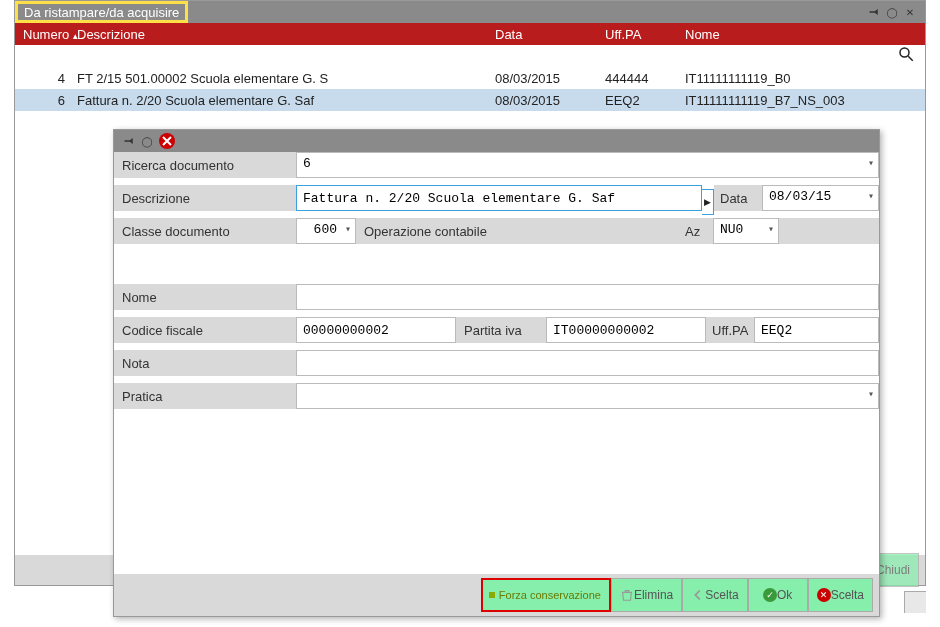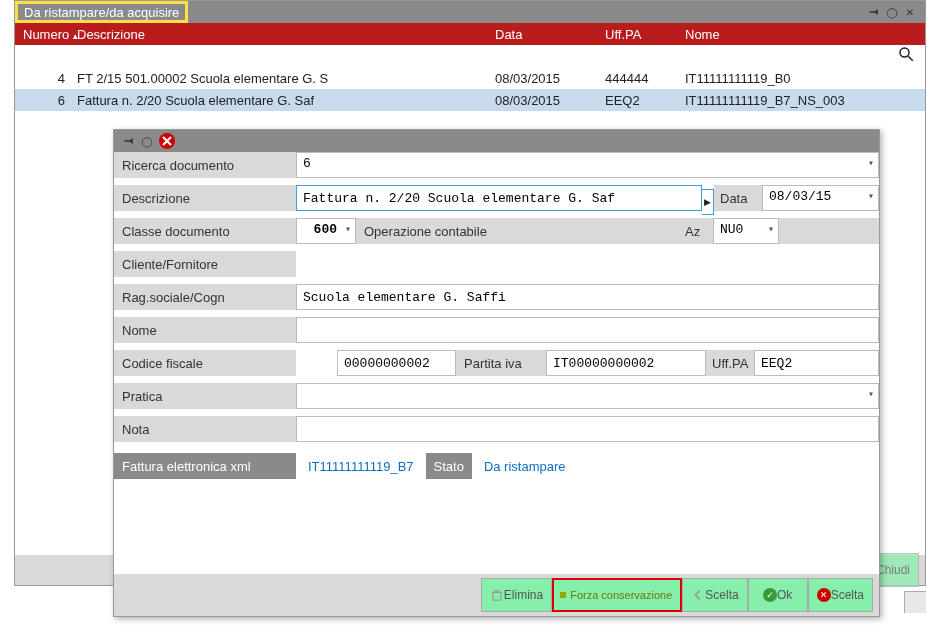--- a/index.html
+++ b/index.html
@@ -32,21 +32,21 @@
   .dialog .titlebar .title { border: none; margin: 0; padding: 0; }
   .dialog-body { padding: 0; }
 
   .form-row { display: flex; height: 33px; }
   .form-label { width: 182px; background: #d9d9d9; color: #333; padding: 4px 8px; font-size: 13px; height: 26px; display: flex; align-items: center; }
   .form-label.small { width: 48px; justify-content: flex-start; padding: 4px 6px; }
   .form-field { flex: 1; display: flex; align-items: stretch; }
   .input { border: 1px solid #bbb; padding: 3px 6px; font-family: "Courier New", monospace; font-size: 13px; background: #fff; width: 100%; height: 26px; }
   .combo { border: 1px solid #bbb; padding: 3px 18px 3px 6px; font-family: "Courier New", monospace; font-size: 13px; background: #fff; height: 26px; position: relative; width: 100%; }
   .combo::after { content: "▾"; position: absolute; right: 4px; top: 4px; font-size: 10px; color: #555; }
-  .combo.right { text-align: right; font-weight: bold; }
+  .combo.right { text-align: right; }
   .hl { border: 1px solid #3aa0e0; }
   .tri { color: #222; font-size: 9px; padding: 0 2px; }
 
   .footer-main { position: absolute; left: 0; right: 0; bottom: 0; height: 30px; background: #d9d9d9; display: flex; justify-content: flex-end; align-items: center; padding-right: 6px; }
 
   .dialog-footer { position: absolute; left: 0; right: 0; bottom: 0; height: 42px; background: #d9d9d9; display: flex; justify-content: flex-end; align-items: center; padding-right: 6px; gap: 0; }
   .btn { height: 34px; min-width: 60px; border: 1px solid #aaa; background: #86efac; display: inline-flex; align-items: center; justify-content: center; gap: 0; font-size: 12px; color: #555; padding: 0 8px; cursor: pointer; }
   .btn .ic { width: 14px; height: 14px; display: inline-flex; align-items: center; justify-content: center; border-radius: 50%; font-size: 9px; color: #fff; }
   .ic.trash { color: #888; border-radius: 0; }
   .ic.arrow { color: #888; border-radius: 0; }
@@ -168,83 +168,70 @@
         </div>
       <div class="form-label" style="width:auto;flex:1;background:#d9d9d9">Operazione contabile</div>
       <div class="form-label small" style="width:34px">Az</div>
       <div style="flex:0 0 66px;">
           <div class="combo">NU0</div>
         </div>
       <div style="flex:0 0 100px;background:#d9d9d9;height:26px"></div>
     </div>
 
     <div class="form-row">
-      <div class="form-label">Cliente/Fornitore</div>
-    </div>
-
-    <div class="form-row">
-      <div class="form-label">Rag.sociale/Cogn</div>
-      <div class="form-field">
-          <input class="input" value="Scuola elementare G. Saffi" style="">
-        </div>
-    </div>
+    </div>
+
 
     <div class="form-row">
       <div class="form-label">Nome</div>
       <div class="form-field">
           <input class="input" value="" style="">
         </div>
     </div>
 
     <div class="form-row">
       <div class="form-label">Codice fiscale</div>
-      <div style="flex:0 0 160px;padding-left:41px;"><input class="input" value="00000000002" style=""></div>
+      <div style="flex:0 0 160px;"><input class="input" value="00000000002" style=""></div>
       <div class="form-label" style="width:90px">Partita iva</div>
       <div style="flex:0 0 160px;"><input class="input" value="IT00000000002" style=""></div>
       <div class="form-label small">Uff.PA</div>
       <div class="form-field">
           <input class="input" value="EEQ2" style="">
         </div>
     </div>
 
     <div class="form-row">
+      <div class="form-label">Nota</div>
+      <div class="form-field">
+          <input class="input" value="" style="">
+        </div>
+    </div>
+
+    <div class="form-row">
       <div class="form-label">Pratica</div>
       <div class="form-field">
           <div class="combo"></div>
         </div>
     </div>
 
-    <div class="form-row">
-      <div class="form-label">Nota</div>
-      <div class="form-field">
-          <input class="input" value="" style="">
-        </div>
-    </div>
-
-    <div class="status-area">
-      <div class="status-label big">Fattura elettronica xml</div>
-      <span class="status-link">IT11111111119_B7</span>
-      <div class="status-label">Stato</div>
-      <span class="status-link">Da ristampare</span>
-    </div>
   </div>
 
   <div class="dialog-footer">
+    <div class="btn forza">
+      <span class="dot"></span>
+      <span>Forza conservazione</span>
+    </div>
     <div class="btn">
       <span class="ic trash">
         <svg viewBox="0 0 16 16" width="14" height="14">
             <path d="M3 5h10l-1 9H4z M6 3h4v2H6z" fill="none" stroke="#999" stroke-width="1.3"></path>
           </svg>
       </span>
       <span>Elimina</span>
     </div>
-    <div class="btn forza">
-      <span class="dot"></span>
-      <span>Forza conservazione</span>
-    </div>
     <div class="btn">
       <span class="ic arrow">
         <svg viewBox="0 0 16 16" width="14" height="14">
             <path d="M10 3l-5 5 5 5" fill="none" stroke="#999" stroke-width="2"></path>
           </svg>
       </span>
       <span>Scelta</span>
     </div>
     <div class="btn">
       <span class="ic ok">✓</span>

